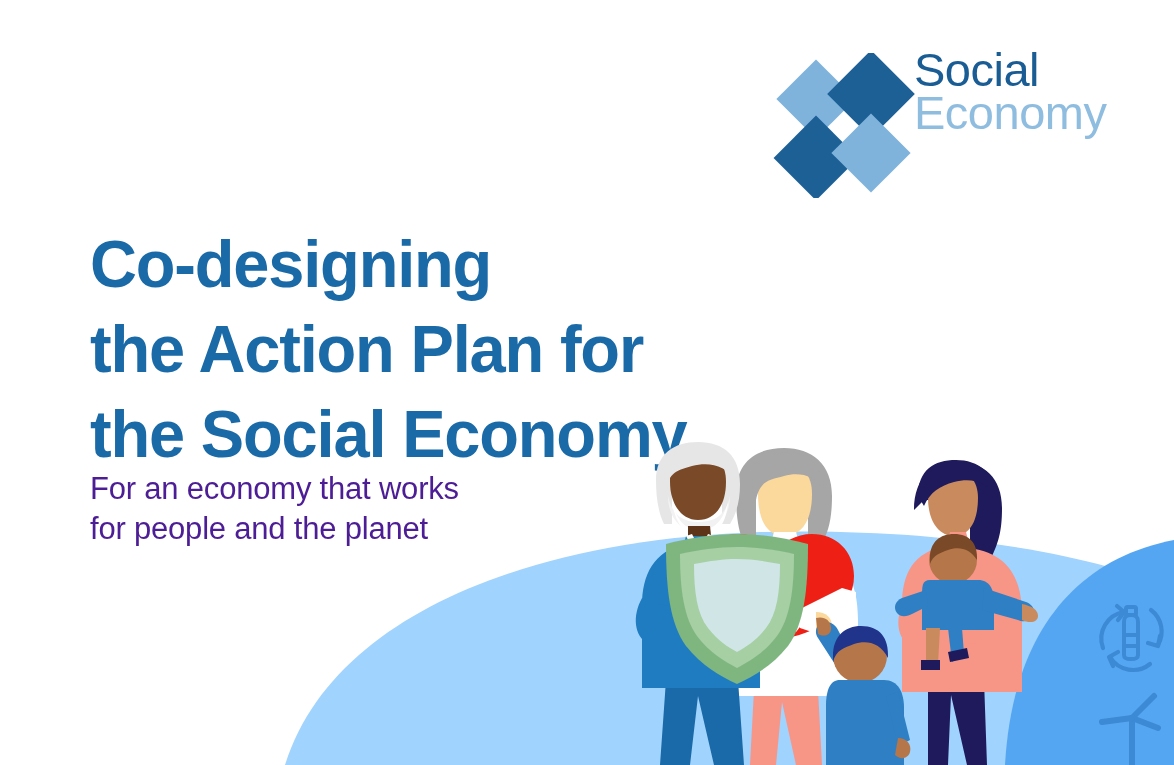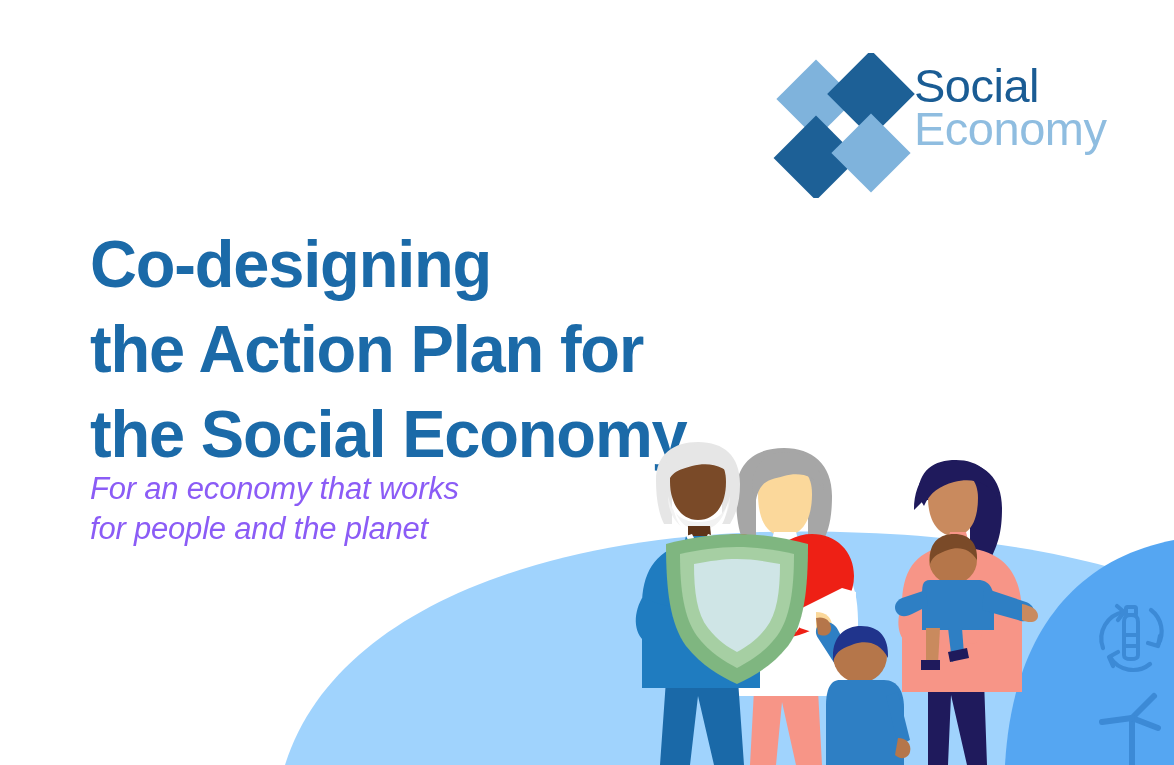--- a/index.html
+++ b/index.html
@@ -41,21 +41,20 @@
     left: 0px;
     top: 5px;
     width: 150px;
     height: 145px;
   }
   .logo-text {
     position: absolute;
     left: 144px;
     top: 0px;
     line-height: 0.92;
-    margin-top: 16px;
   }
   .logo-line {
     display: block;
     font-family: "Liberation Sans", sans-serif;
     font-size: 47px;
     font-weight: 400;
     letter-spacing: -0.5px;
     white-space: nowrap;
   }
   .logo-line.l1 { color: #1a5c94; }
@@ -80,27 +79,26 @@
   .headline .hl {
     display: block;
     white-space: nowrap;
   }
 
   .subtitle {
     position: absolute;
     left: 90px;
     top: 438px;
     width: 560px;
-    color: #8b5cf6;
+    color: #4c1d95;
     font-family: "Liberation Sans", sans-serif;
     font-weight: 400;
     font-size: 31px;
     line-height: 1.28;
     letter-spacing: -0.2px;
-    font-style: italic;
   }
   .subtitle .sl {
     display: block;
     white-space: nowrap;
   }
 
   
   .illustration {
     position: absolute;
     left: 618px;

